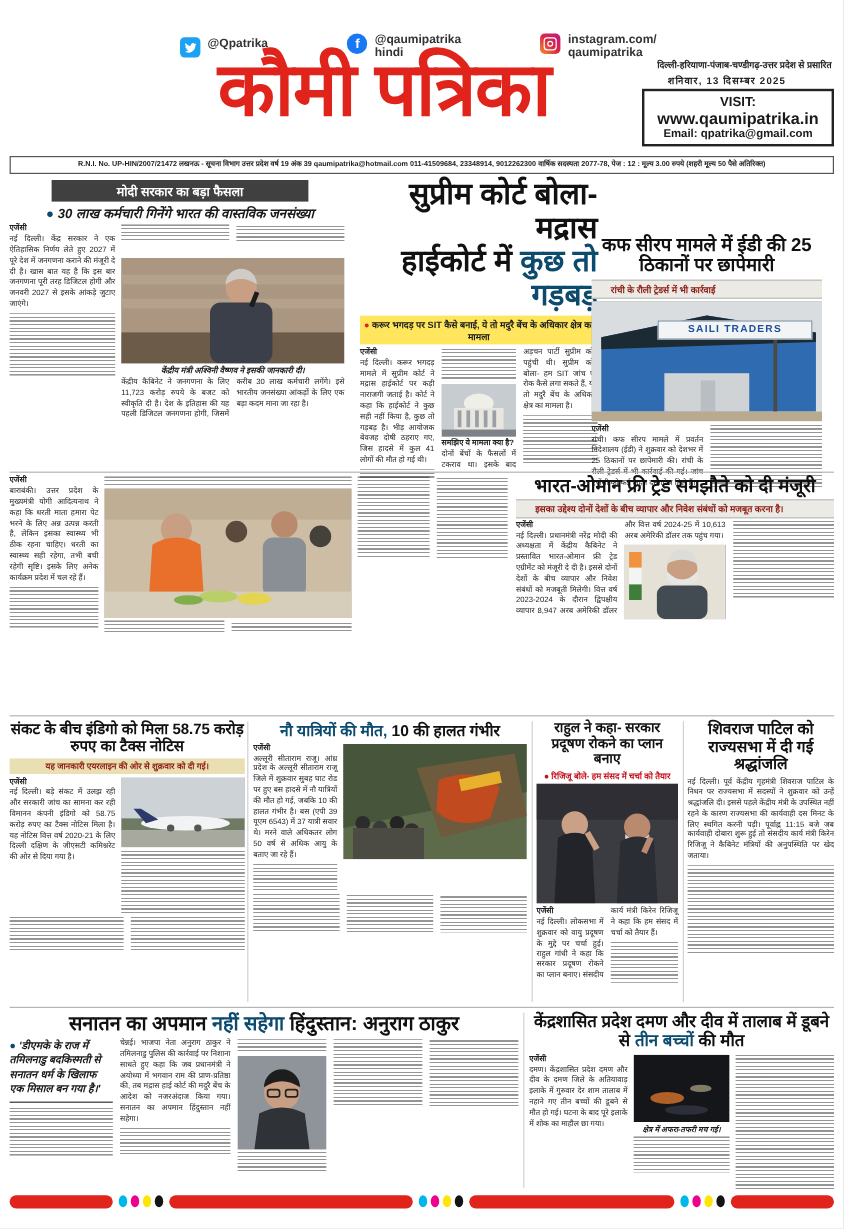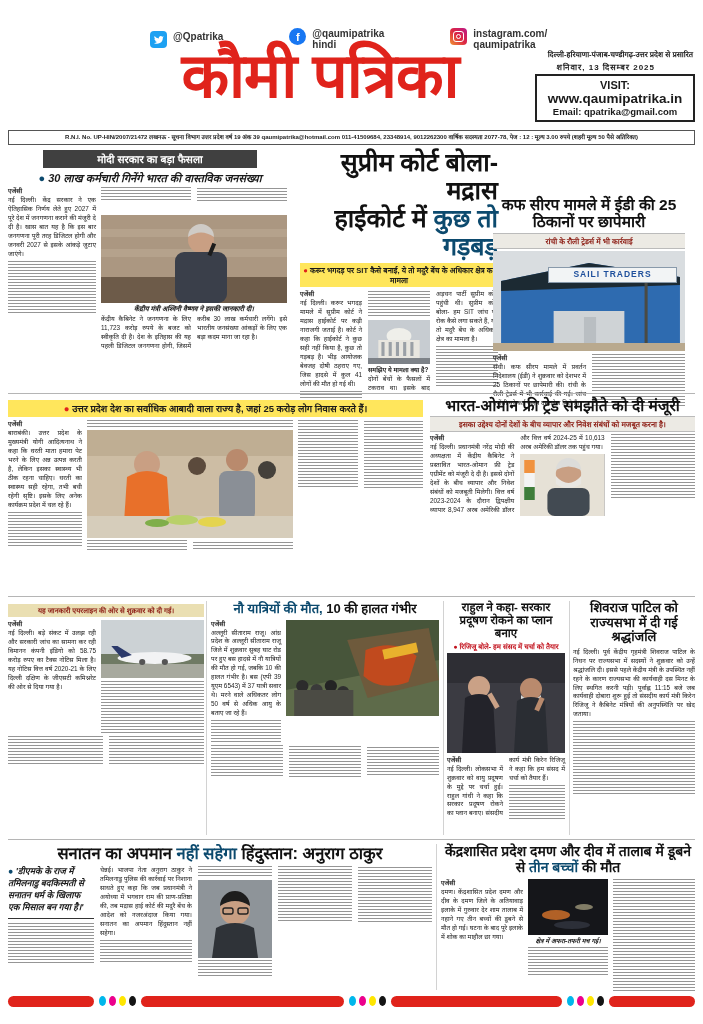--- a/index.html
+++ b/index.html
@@ -26,21 +26,21 @@
   .rni{position:absolute;top:130px;left:8px;right:8px;height:13px;border:1px solid #555;
        font-size:6px;line-height:13px;text-align:center;white-space:nowrap;overflow:hidden;color:#222;font-weight:bold;}
   
   .art{position:absolute;}
   .h{font-weight:900;text-align:center;color:#111;line-height:1.12;}
   .red{color:#0c4a6e;}
   .kick{background:#404040;color:#fff;font-weight:bold;font-size:10.5px;text-align:center;
         width:214px;margin:0 auto 2px;padding:2px 0;}
   .ystrip{background:#ffe65c;font-weight:bold;font-size:8.5px;text-align:center;padding:2px 1px;margin:3px 0;}
   .ystrip .b{color:#e0231b;}
-  .gstrip{background:#eceae4;color:#8c1c13;font-weight:bold;font-size:7.5px;text-align:center;
+  .gstrip{background:#eceae4;color:#8c1c13;font-weight:bold;font-size:7.5px;
           padding:2px 16px;margin:2px 0;border-top:1px solid #bbb;border-bottom:1px solid #bbb;}
   .subit{font-size:11px;font-weight:bold;font-style:italic;text-align:center;margin:2px 0;}
   .body{font-size:6.4px;line-height:1.4;text-align:justify;color:#222;}
   .by{font-weight:bold;}
   .greek{background:repeating-linear-gradient(to bottom,rgba(45,45,45,.5) 0 1px,transparent 1px 3px);}
   .cols2{columns:2;column-gap:6px;} .cols3{columns:3;column-gap:6px;}
   .ph{position:relative;overflow:hidden;background:#bbb;}
   .ph svg{display:block;width:100%;height:100%;}
   .cap{font-size:6.8px;font-weight:bold;font-style:italic;text-align:center;margin-top:1px;}
   .hr{position:absolute;left:8px;right:8px;border-top:1px solid #b5b5b5;}
@@ -172,21 +172,20 @@
     <div class="body cols2" style="height:98px;margin-top:3px;">
       <div class="by">एजेंसी</div>
       <div>रांची। कफ सीरप मामले में प्रवर्तन निदेशालय (ईडी) ने शुक्रवार को देशभर में 25 ठिकानों पर छापेमारी की। रांची के रौली ट्रेडर्स में भी कार्रवाई की गई। जांच एजेंसी को कई अहम दस्तावेज मिले हैं।</div>
       <div class="greek" style="height:52px;margin-top:2px;"></div>
     </div>
   </div>
 
   <div class="hr" style="top:393px;"></div>
 
   <div class="art" style="left:8px;top:397px;width:415px;height:196px;">
-    <div class="ystrip" style="font-size:9.5px;"><span class="b">● </span><span>उत्तर प्रदेश देश का सर्वाधिक आबादी वाला राज्य है, जहां 25 करोड़ लोग निवास करते हैं।</span></div>
     <div style="display:flex;gap:5px;">
       <div class="body" style="width:74px;">
         <div class="by">एजेंसी</div>
         <div>बाराबंकी। उत्तर प्रदेश के मुख्यमंत्री योगी आदित्यनाथ ने कहा कि धरती माता हमारा पेट भरने के लिए अन्न उत्पन्न करती है, लेकिन इसका स्वास्थ्य भी ठीक रहना चाहिए। धरती का स्वास्थ्य सही रहेगा, तभी बची रहेगी सृष्टि। इसके लिए अनेक कार्यक्रम प्रदेश में चल रहे हैं।</div>
         <div class="greek" style="height:34px;margin-top:2px;"></div>
       </div>
       <div style="width:206px;">
         <div class="greek" style="height:8px;margin-bottom:2px;"></div>
         <div class="ph" style="height:108px;">
           <svg viewBox="0 0 206 108" preserveAspectRatio="none">
@@ -232,20 +231,21 @@
           <rect x="26" y="34" width="40" height="28" rx="7" fill="#424a52"></rect>
         </svg>
       </div>
       <div class="greek" style="height:64px;margin-top:2px;"></div>
     </div>
   </div>
 
   <div class="hr" style="top:596px;"></div>
 
   <div class="art" style="left:8px;top:601px;width:196px;height:234px;">
+    <div class="h" style="font-size:12.5px;">संकट के बीच इंडिगो को मिला 58.75 करोड़ रुपए का टैक्स नोटिस</div>
     <div class="ystrip" style="background:#eadfb2;color:#8c1c13;font-size:7px;">यह जानकारी एयरलाइन की ओर से शुक्रवार को दी गई।</div>
     <div style="display:flex;gap:5px;">
       <div class="body" style="width:88px;">
         <div class="by">एजेंसी</div>
         <div>नई दिल्ली। बड़े संकट में उलझ रही और सरकारी जांच का सामना कर रही विमानन कंपनी इंडिगो को 58.75 करोड़ रुपए का टैक्स नोटिस मिला है। यह नोटिस वित्त वर्ष 2020-21 के लिए दिल्ली दक्षिण के जीएसटी कमिश्नरेट की ओर से दिया गया है।</div>
       </div>
       <div style="flex:1;">
         <div class="ph" style="height:58px;">
           <svg viewBox="0 0 100 58" preserveAspectRatio="none">
             <rect width="100" height="58" fill="#ccd2d5"></rect>

